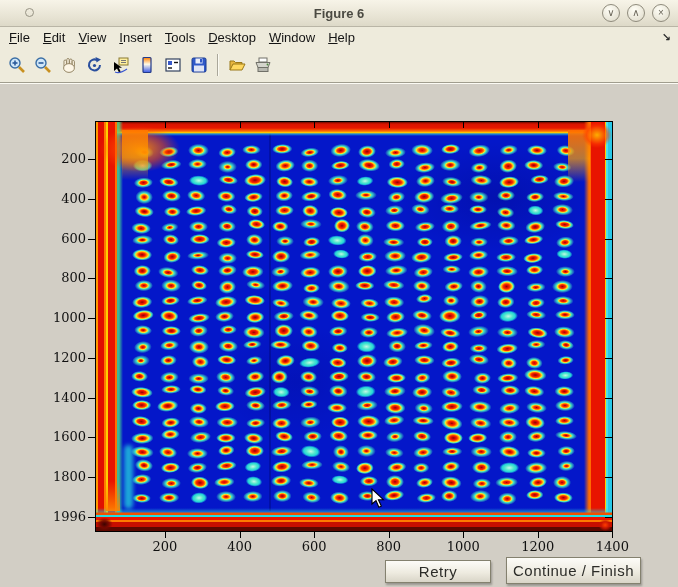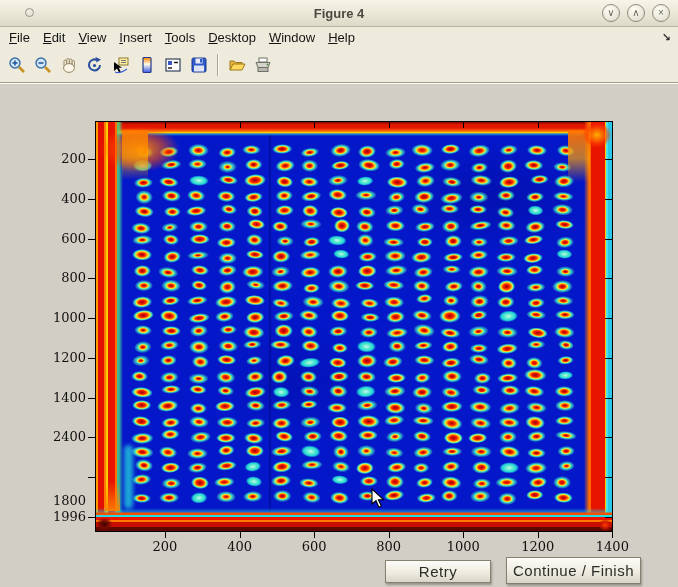--- a/index.html
+++ b/index.html
@@ -96,21 +96,21 @@
   }
   .btn-retry{left:385px;top:476px;width:106px;height:23px;}
   .btn-continue{left:506px;top:473px;width:135px;height:27px;}
   .cursor{position:absolute;left:371px;top:404px;width:15px;height:21px;pointer-events:none;}
 </style>
 </head>
 <body>
 
 <div class="titlebar">
   <span class="win-dot"></span>
-  <span class="title">Figure 4</span>
+  <span class="title">Figure 6</span>
   <div class="win-controls">
     <div class="win-btn">∨</div>
     <div class="win-btn">∧</div>
     <div class="win-btn">×</div>
   </div>
 </div>
 
 <div class="menubar">
   <span class="menu-item"><u>F</u>ile</span>
   <span class="menu-item"><u>E</u>dit</span>
@@ -634,24 +634,24 @@
         <div class="tickmark" style="left: 509px; top: 196.112px; width: 7px; height: 1px;"></div>
         <div class="ylab" style="left: -54px; top: 188.112px;">1000</div>
         <div class="tickmark" style="left: -8px; top: 235.89px; width: 8px; height: 1px;"></div>
         <div class="tickmark" style="left: 509px; top: 235.89px; width: 7px; height: 1px;"></div>
         <div class="ylab" style="left: -54px; top: 227.89px;">1200</div>
         <div class="tickmark" style="left: -8px; top: 275.668px; width: 8px; height: 1px;"></div>
         <div class="tickmark" style="left: 509px; top: 275.668px; width: 7px; height: 1px;"></div>
         <div class="ylab" style="left: -54px; top: 267.668px;">1400</div>
         <div class="tickmark" style="left: -8px; top: 315.446px; width: 8px; height: 1px;"></div>
         <div class="tickmark" style="left: 509px; top: 315.446px; width: 7px; height: 1px;"></div>
-        <div class="ylab" style="left: -54px; top: 307.446px;">2400</div>
+        <div class="ylab" style="left: -54px; top: 307.446px;">1600</div>
         <div class="tickmark" style="left: -8px; top: 355.224px; width: 8px; height: 1px;"></div>
         <div class="tickmark" style="left: 509px; top: 355.224px; width: 7px; height: 1px;"></div>
-        <div class="ylab" style="left: -54px; top: 347.224px; margin-top: 24px;">1800</div>
+        <div class="ylab" style="left: -54px; top: 347.224px;">1800</div>
         <div class="tickmark" style="left: -8px; top: 395.002px; width: 8px; height: 1px;"></div>
         <div class="tickmark" style="left: 509px; top: 395.002px; width: 7px; height: 1px;"></div>
         <div class="ylab" style="left: -54px; top: 387.002px;">1996</div>
         <div class="tickmark" style="left: 69px; top: 0px; width: 1px; height: 6px;"></div>
         <div class="tickmark" style="left: 69px; top: 409px; width: 1px; height: 7px;"></div>
         <div class="xlab" style="left: 39px; top: 417px;">200</div>
         <div class="tickmark" style="left: 143.56px; top: 0px; width: 1px; height: 6px;"></div>
         <div class="tickmark" style="left: 143.56px; top: 409px; width: 1px; height: 7px;"></div>
         <div class="xlab" style="left: 113.56px; top: 417px;">400</div>
         <div class="tickmark" style="left: 218.12px; top: 0px; width: 1px; height: 6px;"></div>

